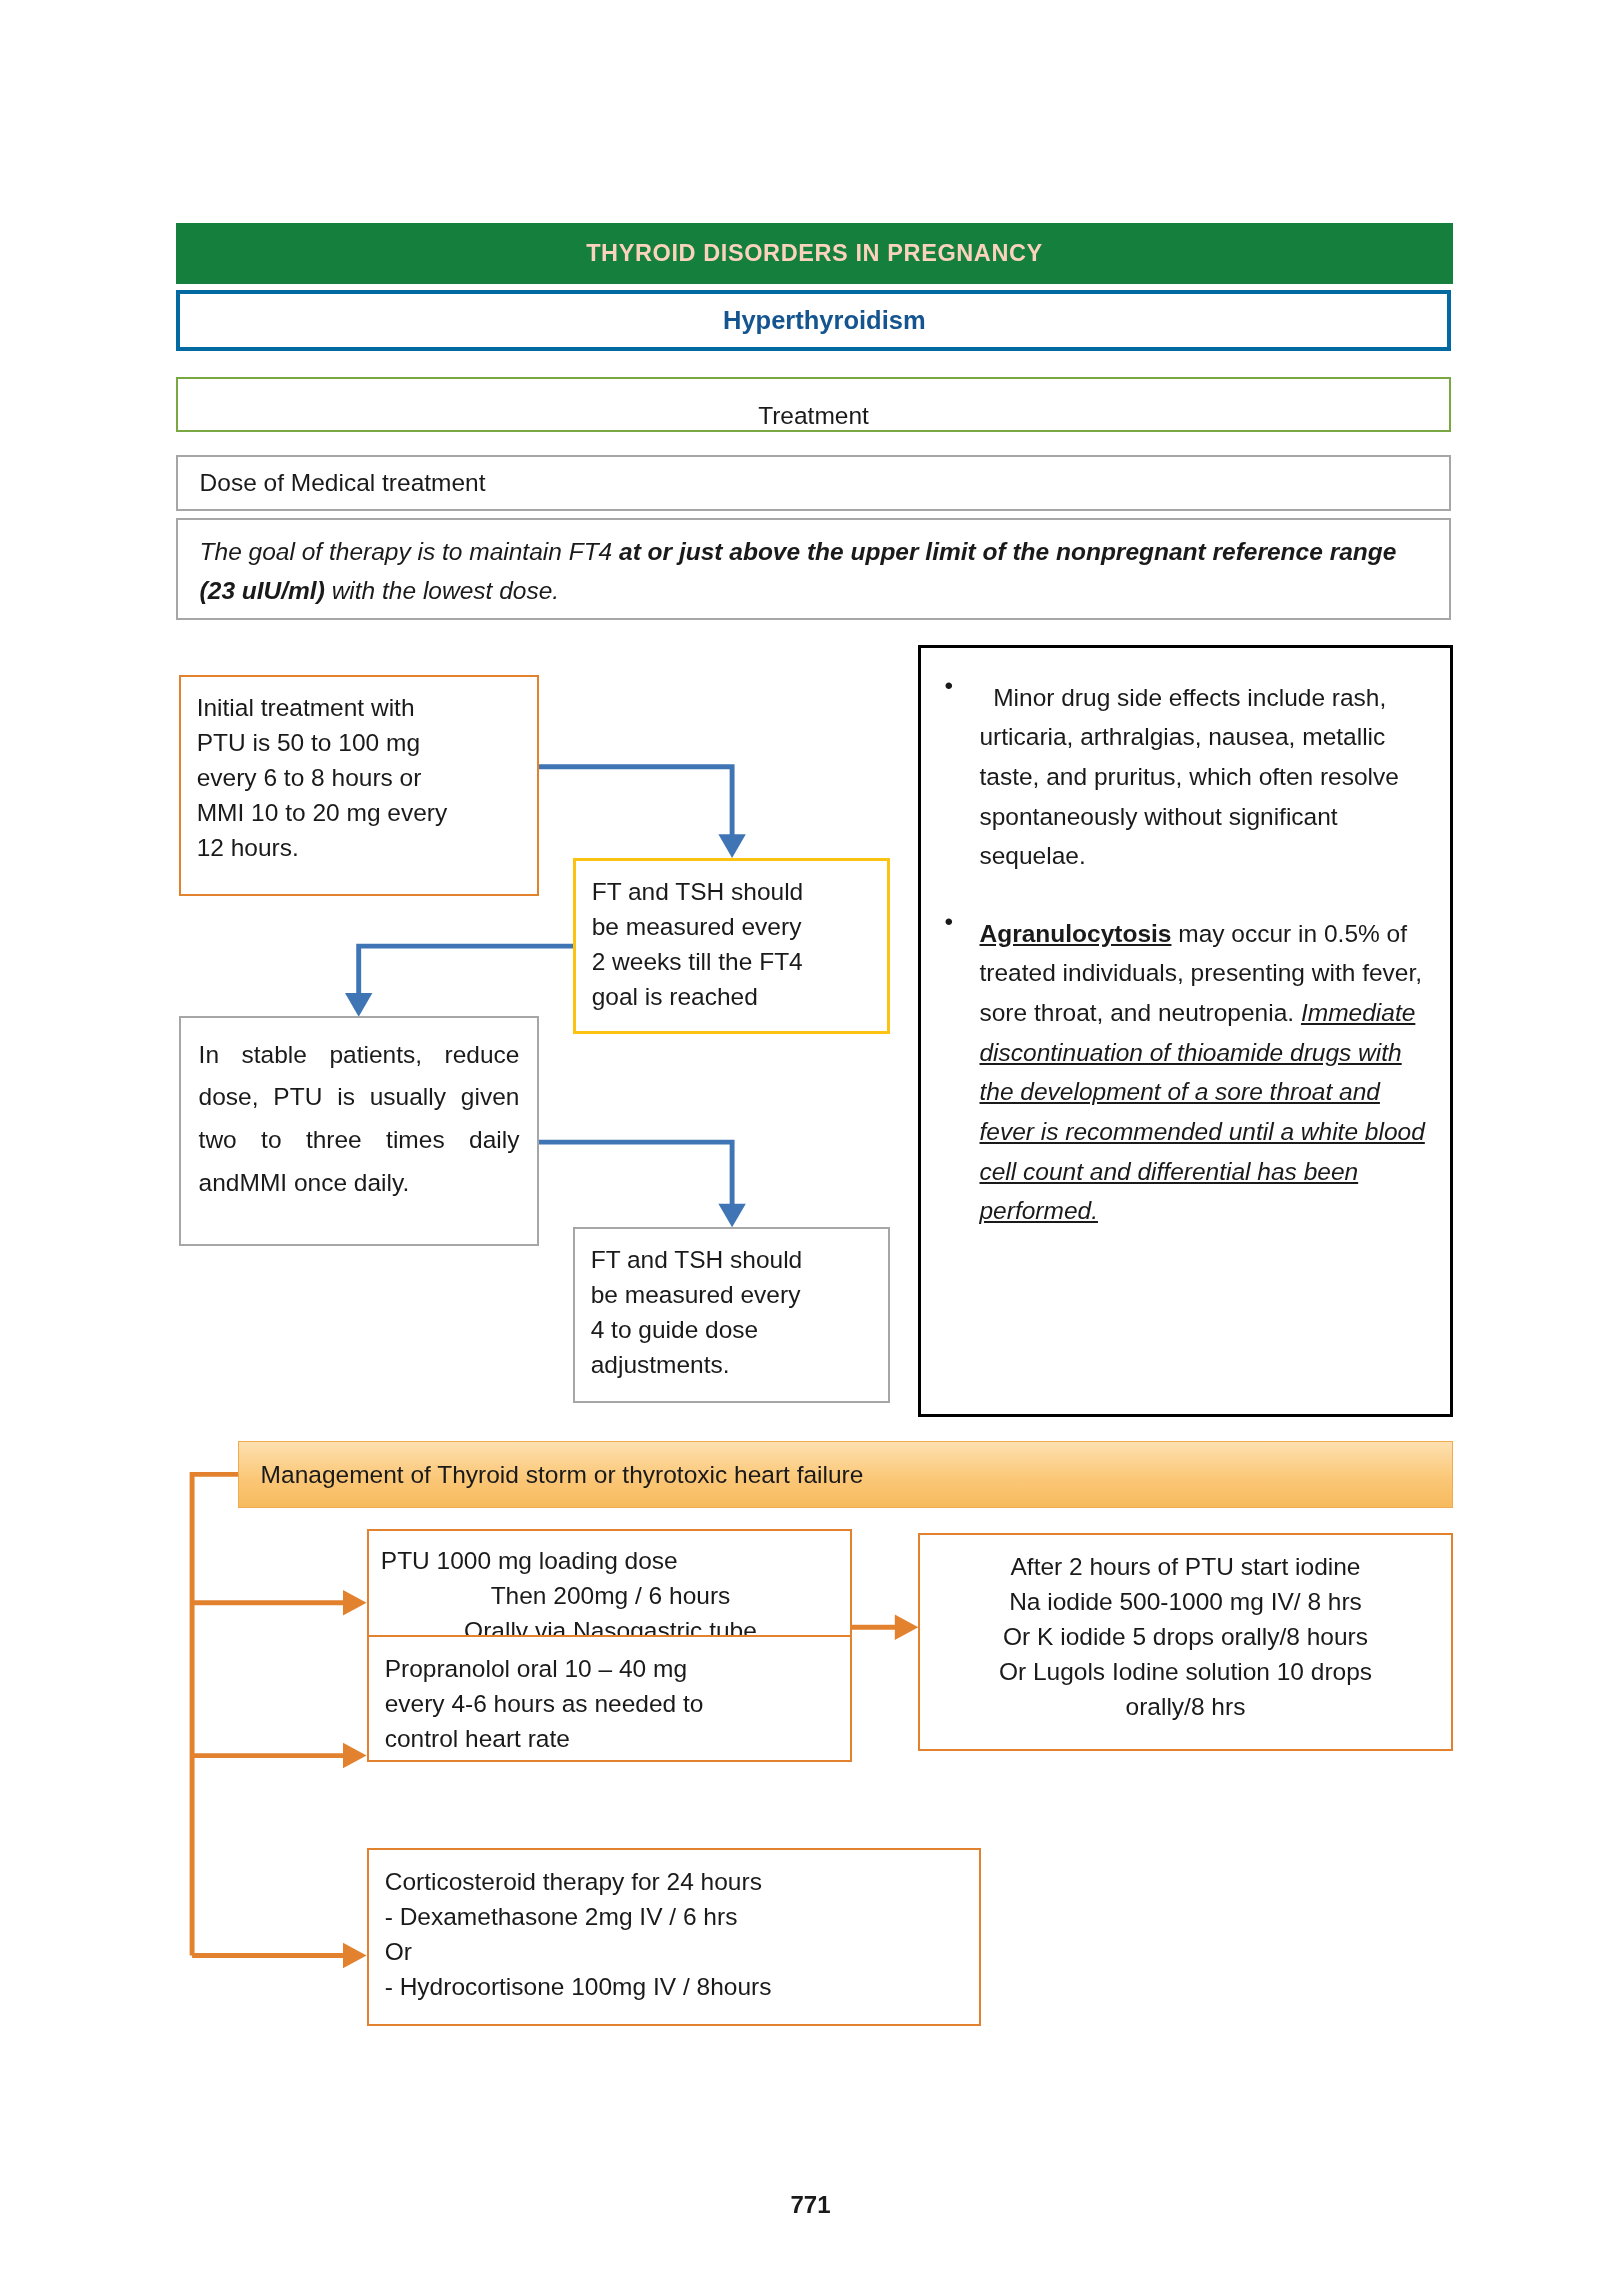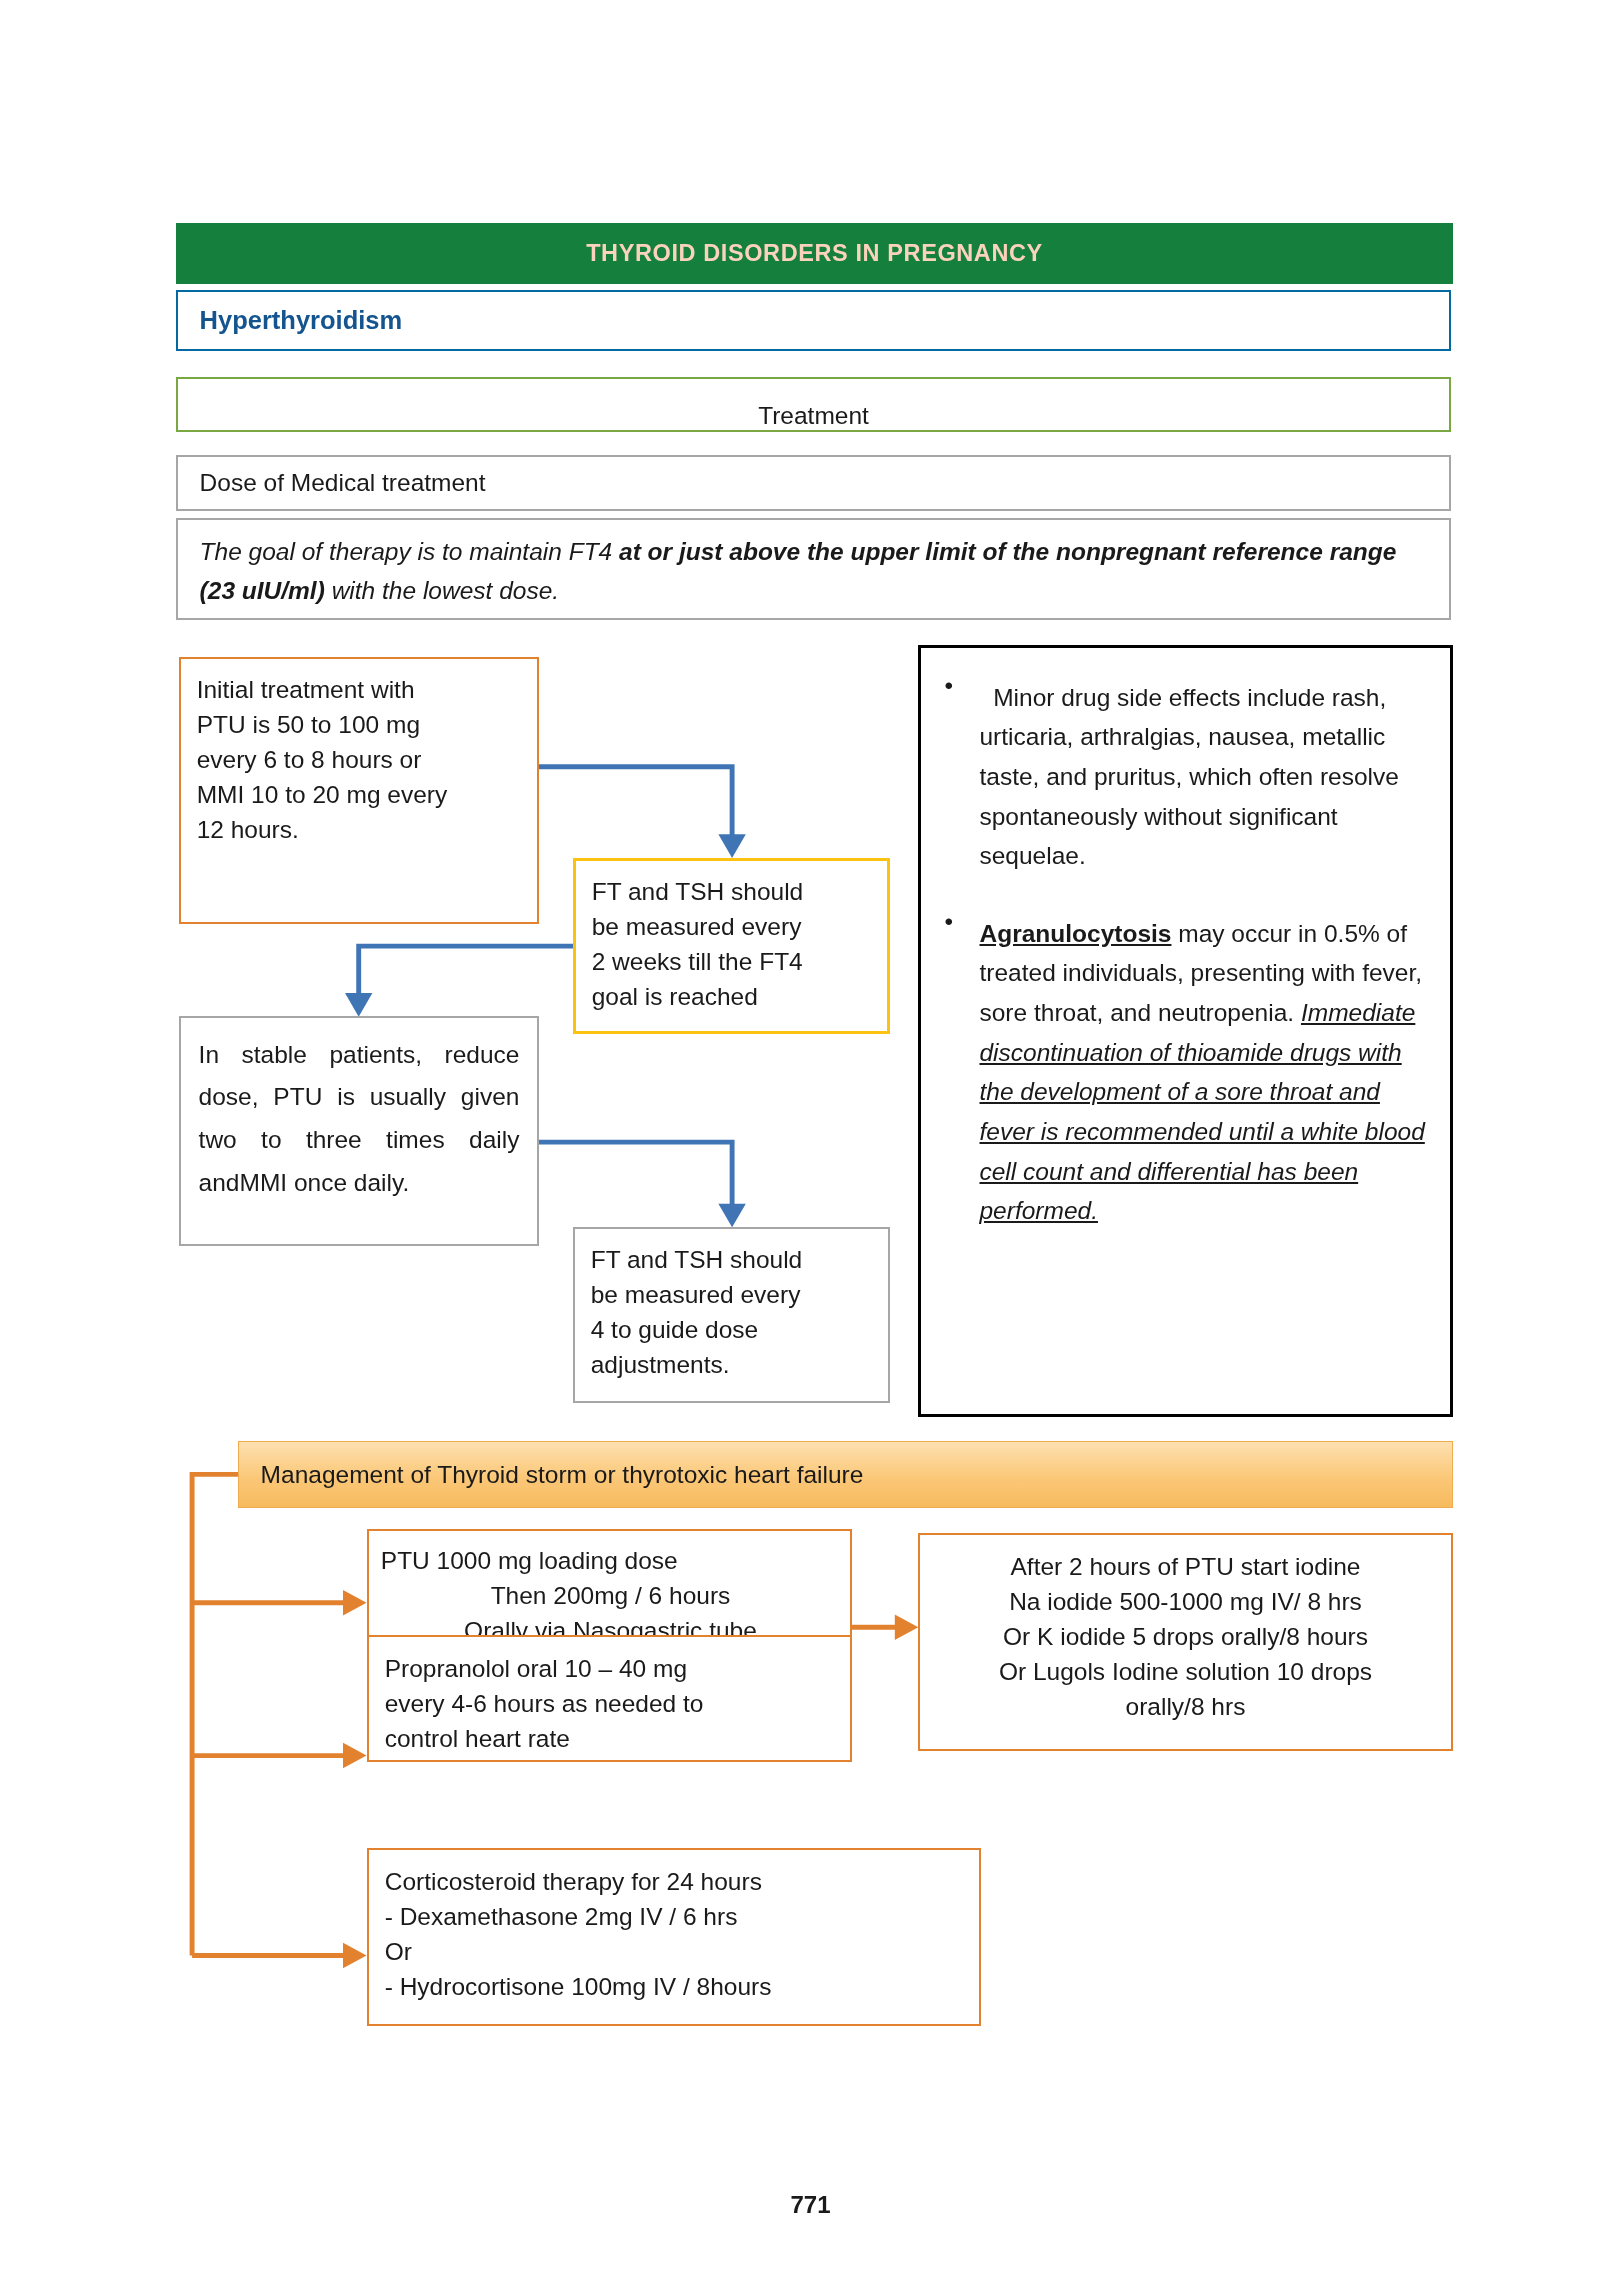--- a/index.html
+++ b/index.html
@@ -40,25 +40,26 @@
     letter-spacing: 0.6px;
   }
 
   
   .subtitle-row {
     position: absolute;
     left: 176px;
     top: 290px;
     width: 1275px;
     height: 61px;
-    border: 2px solid #0369a1;
+    border: 4px solid #0369a1;
     box-sizing: border-box;
     display: flex;
     align-items: center;
     padding-left: 21.6px;
+    justify-content: center;
   }
   .subtitle-text {
     color: #15558f;
     font-weight: bold;
     font-size: 25.5px;
   }
 
   
   .treatment-row {
     position: absolute;
@@ -114,23 +115,23 @@
     background: #ffffff;
   }
   .fbox .txt {
     font-size: 24.5px;
     line-height: 1.43;
     white-space: pre-line;
   }
 
   .box-initial {
     left: 179px;
-    top: 657px;
+    top: 675px;
     width: 360px;
-    height: 267px;
+    height: 221px;
     border: 2.9px solid #e2822f;
     padding: 12.7px 9.8px 0 15.7px;
   }
 
   .box-ft2 {
     left: 573px;
     top: 858px;
     width: 317px;
     height: 176px;
     border: 3.9px solid #fcc211;

